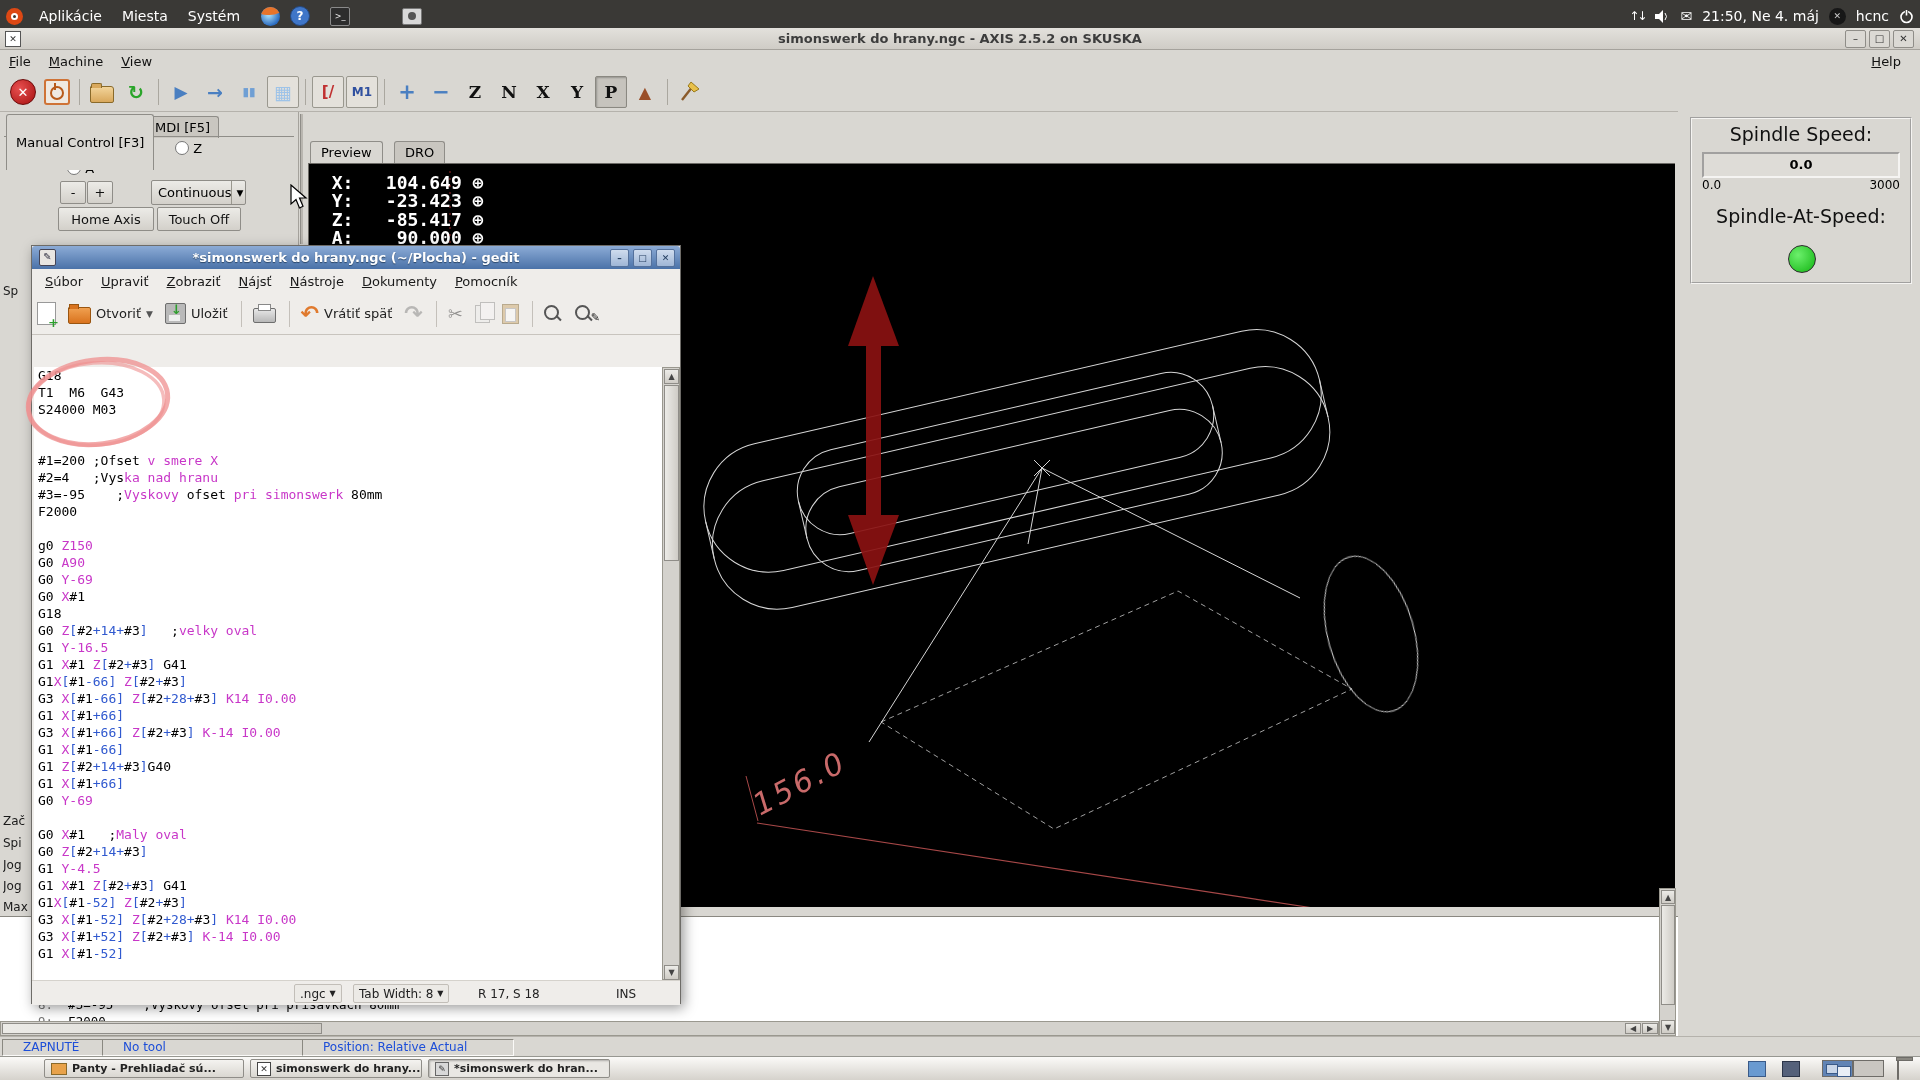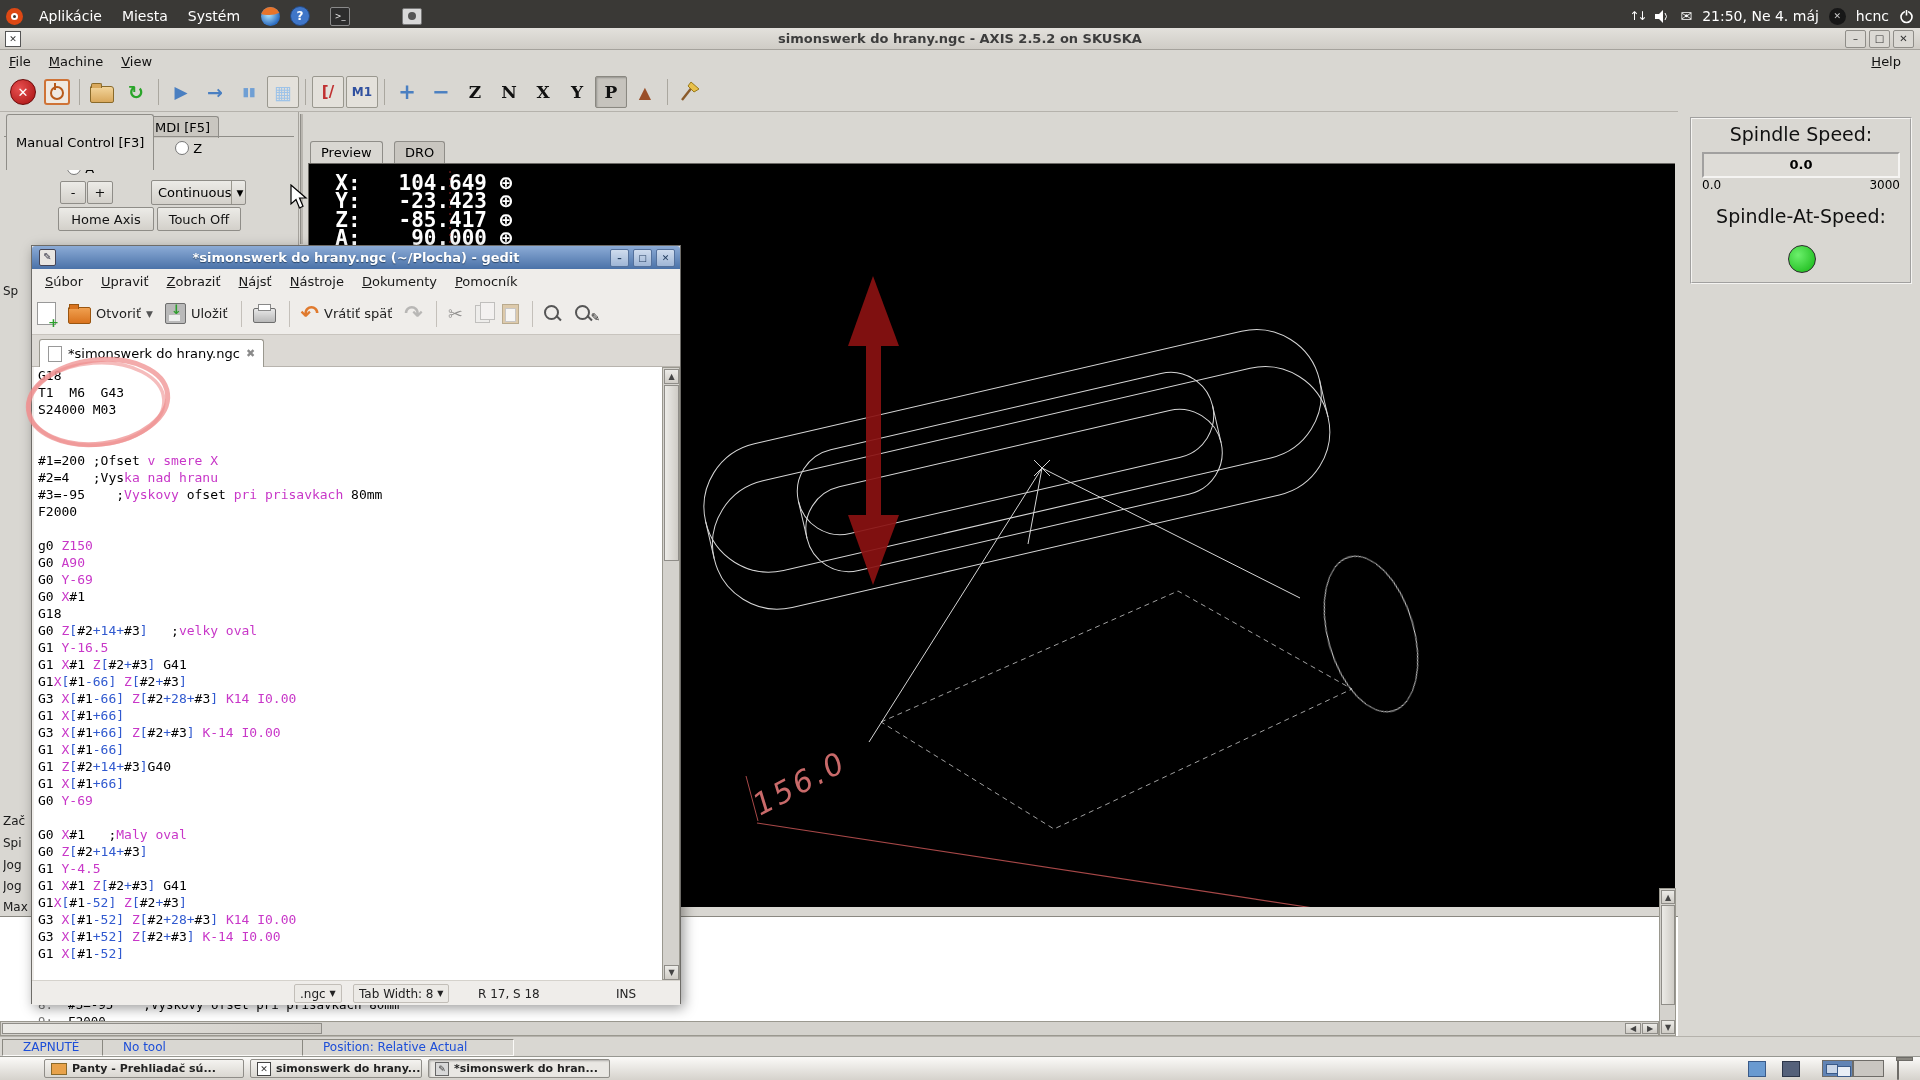--- a/index.html
+++ b/index.html
@@ -58,21 +58,21 @@
     font-size:13px;color:#111;display:flex;align-items:center;justify-content:center;}
   .combo{position:absolute;background:linear-gradient(#ecebe7,#d3d0ca);border:1px solid #8f8d88;border-radius:2px;
     font-size:13px;display:flex;align-items:center;margin-left:37px;}
   .combo .arr{margin-left:auto;border-left:1px solid #9a988f;height:100%;display:flex;align-items:center;padding:0 4px;font-size:9px;}
 
   
   .mview{left:308px;top:135px;width:1367px;height:744px;background:#000;
     border-top:1px solid #6c6a66;border-left:1px solid #6c6a66;box-sizing:border-box;}
   .ptab{position:absolute;top:113px;font-size:13px;padding:3px 10px;border:1px solid #8f8d88;border-bottom:none;border-radius:3px 3px 0 0;background:#c9c6c0;}
   .ptab.active{background:#d9d7d2;z-index:2;}
-  .dro{color:#fff;font-size:21px;font-weight:bold;line-height:18.4px;white-space:pre;}
+  .dro{color:#fff;font-size:18px;font-weight:bold;line-height:18.4px;white-space:pre;}
 
   
   .spindle-box{left:1690px;top:89px;width:218px;height:163px;border:2px groove #f5f4f2;background:#d9d7d2;}
   .sp-head{text-align:center;font-size:19px;color:#111;}
   .sp-val{position:absolute;left:10px;top:33px;width:194px;height:22px;border:2px inset #f5f4f2;background:#dedcd7;
     text-align:center;font-size:13px;font-weight:bold;line-height:22px;}
   .sp-green{position:absolute;left:96px;top:126px;width:26px;height:26px;border-radius:50%;
     background:radial-gradient(circle at 35% 35%,#6cf06c,#12b412);border:1px solid #2c2c2c;}
 
   
@@ -433,37 +433,30 @@
       <span class="gsep"></span>
       <span class="gtb">
           <span class="gi-find"></span>
         </span>
       <span class="gtb">
           <span class="gi-find"></span>
           <span style="font-size:11px;margin-left:-8px;margin-top:8px">✎</span>
         </span>
     </div>
 
-    <div class="abs ged-tabbar">
-      <div class="ged-tab">
-        <span class="tab-page"></span>
-        <span>*simonswerk do hrany.ngc</span>
-        <span style="color:#8a8a8a;font-size:11px">✖</span>
-      </div>
-    </div>
 
     <div class="abs ged-text" id="ged-code">
         <div class="codeline" style="padding-left: 4px;"><span class="seg-k">G18</span></div>
         <div class="codeline" style="padding-left: 4px;"><span class="seg-k">T1  M6  G43</span></div>
         <div class="codeline" style="padding-left: 4px;"><span class="seg-k">S24000 M03</span></div>
         <div class="codeline" style="padding-left: 4px;">&nbsp;</div>
         <div class="codeline" style="padding-left: 4px;">&nbsp;</div>
         <div class="codeline" style="padding-left: 4px;"><span class="seg-k">#1=200 ;Ofset </span><span class="seg-m">v smere X</span></div>
         <div class="codeline" style="padding-left: 4px;"><span class="seg-k">#2=4   ;Vys</span><span class="seg-m">ka nad hranu</span></div>
-        <div class="codeline" style="padding-left: 4px;"><span class="seg-k">#3=-95    ;</span><span class="seg-m">Vyskovy</span><span class="seg-k"> ofset </span><span class="seg-m">pri prisavkach</span><span class="seg-k"> 80mm</span></div>
+        <div class="codeline" style="padding-left: 4px;"><span class="seg-k">#3=-95    ;</span><span class="seg-m">Vyskovy</span><span class="seg-k"> ofset </span><span class="seg-m">pri simonswerk</span><span class="seg-k"> 80mm</span></div>
         <div class="codeline" style="padding-left: 4px;"><span class="seg-k">F2000</span></div>
         <div class="codeline" style="padding-left: 4px;">&nbsp;</div>
         <div class="codeline" style="padding-left: 4px;"><span class="seg-k">g0 </span><span class="seg-m">Z150</span></div>
         <div class="codeline" style="padding-left: 4px;"><span class="seg-k">G0 </span><span class="seg-m">A90</span></div>
         <div class="codeline" style="padding-left: 4px;"><span class="seg-k">G0 </span><span class="seg-m">Y-69</span></div>
         <div class="codeline" style="padding-left: 4px;"><span class="seg-k">G0 </span><span class="seg-m">X</span><span class="seg-k">#1</span></div>
         <div class="codeline" style="padding-left: 4px;"><span class="seg-k">G18</span></div>
         <div class="codeline" style="padding-left: 4px;"><span class="seg-k">G0 </span><span class="seg-m">Z</span><span class="seg-b">[</span><span class="seg-k">#2</span><span class="seg-b">+14+</span><span class="seg-k">#3</span><span class="seg-b">]</span><span class="seg-k">   ;</span><span class="seg-m">velky oval</span></div>
         <div class="codeline" style="padding-left: 4px;"><span class="seg-k">G1 </span><span class="seg-m">Y-16.5</span></div>
         <div class="codeline" style="padding-left: 4px;"><span class="seg-k">G1 </span><span class="seg-m">X</span><span class="seg-k">#1 </span><span class="seg-m">Z</span><span class="seg-b">[</span><span class="seg-k">#2</span><span class="seg-b">+</span><span class="seg-k">#3</span><span class="seg-b">]</span><span class="seg-k"> G41</span></div>

